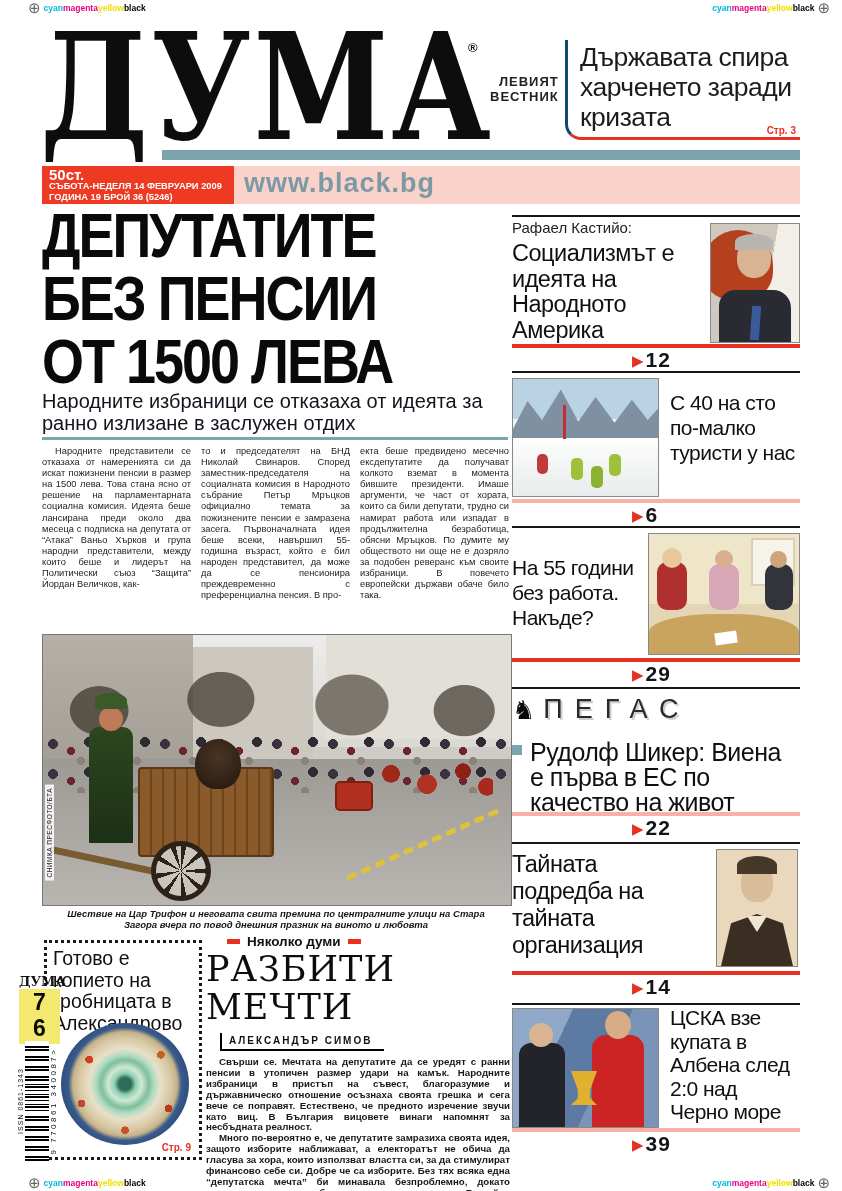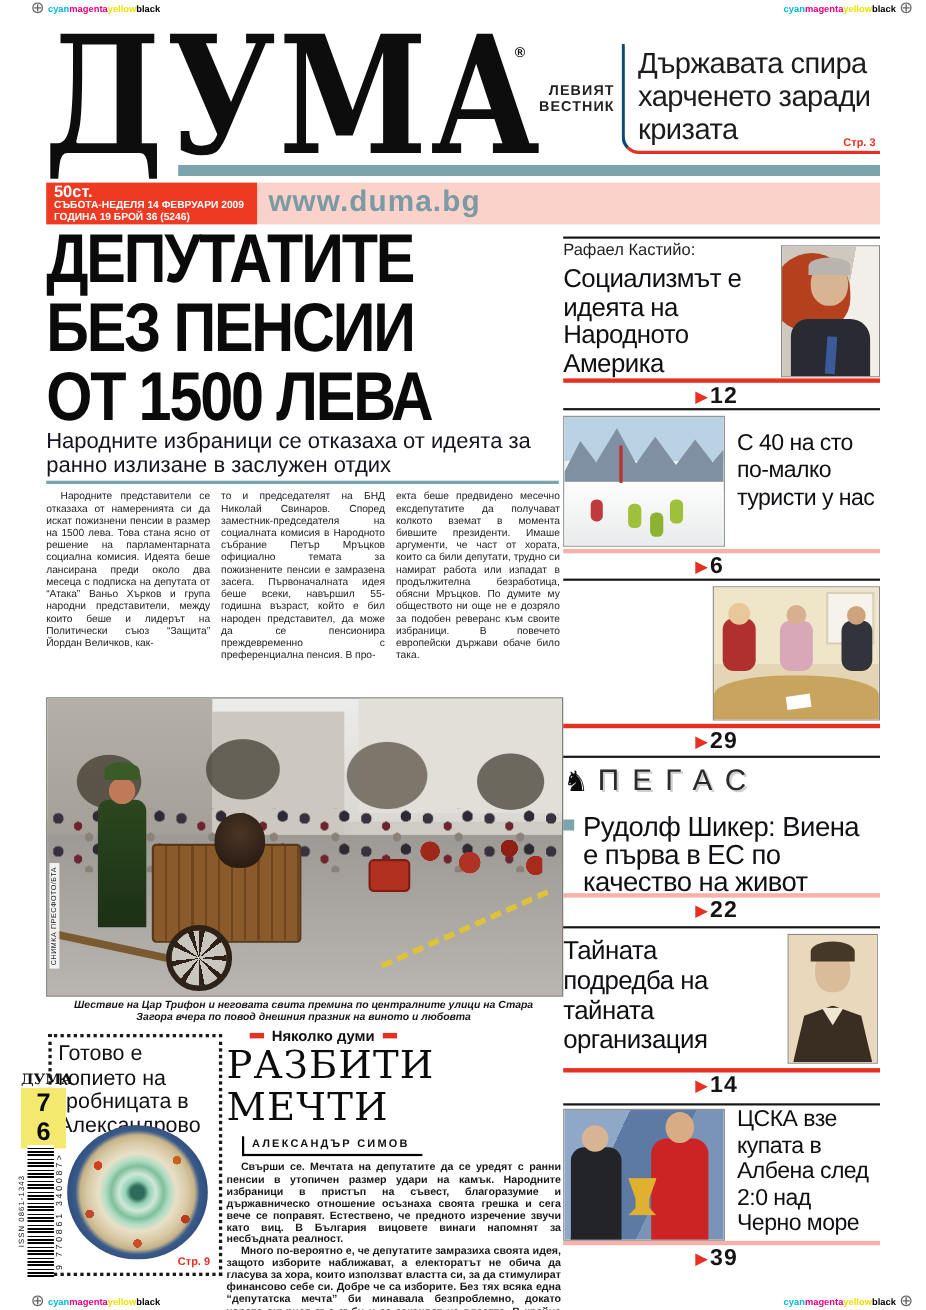--- a/index.html
+++ b/index.html
@@ -203,21 +203,21 @@
     <div class="promo-h">Държавата спира харченето заради кризата</div>
     <div class="promo-p">Стр. 3</div>
   </div>
 
   <div class="ibar-red">
     <div class="ibar-price">50ст.</div>
     <div class="ibar-line">СЪБОТА-НЕДЕЛЯ 14 ФЕВРУАРИ 2009</div>
     <div class="ibar-line">ГОДИНА 19 БРОЙ 36 (5246)</div>
   </div>
   <div class="ibar-pink"></div>
-  <div class="website">www.duma.bg</div>
+  <div class="website">www.black.bg</div>
 
   <div class="lead-line" style="top:204px;">ДЕПУТАТИТЕ</div>
   <div class="lead-line" style="top:267px;">БЕЗ ПЕНСИИ</div>
   <div class="lead-line" style="top:330px;">ОТ 1500 ЛЕВА</div>
   <div class="subhead">Народните избраници се отказаха от идеята за ранно излизане в заслужен отдих</div>
   <div class="tealrule"></div>
   <div class="cols">
     <div class="col first">Народните представители се отказаха от намеренията си да искат пожизнени пенсии в размер на 1500 лева. Това стана ясно от решение на парламентарната социална комисия. Идеята беше лансирана преди около два месеца с подписка на депутата от “Атака” Ваньо Хърков и група народни представители, между които беше и лидерът на Политически съюз “Защита” Йордан Величков, как-</div>
     <div class="col">то и председателят на БНД Николай Свинаров. Според заместник-председателя на социалната комисия в Народното събрание Петър Мръцков официално темата за пожизнените пенсии е замразена засега. Първоначалната идея беше всеки, навършил 55-годишна възраст, който е бил народен представител, да може да се пенсионира преждевременно с преференциална пенсия. В про-</div>
     <div class="col">екта беше предвидено месечно ексдепутатите да получават колкото вземат в момента бившите президенти. Имаше аргументи, че част от хората, които са били депутати, трудно си намират работа или изпадат в продължителна безработица, обясни Мръцков. По думите му обществото ни още не е дозряло за подобен реверанс към своите избраници. В повечето европейски държави обаче било така.</div>
@@ -281,20 +281,21 @@
     </div>
     <div class="hl" style="left:158px;top:16px;width:130px;font-size:21px;line-height:25px;">С 40 на сто по-малко туристи у нас</div>
     <div class="rule-pink" style="top:125px;"></div>
     <div class="pg" style="top:129px;">
       <span class="tri">▶</span>
       <span class="num">6</span>
     </div>
   </div>
 
   <div class="si" style="top:529px;height:156px;">
+    <div class="hl" style="left:0;top:26px;width:132px;font-size:21px;line-height:25px;">На 55 години без работа. Накъде?</div>
     <div class="sphoto" style="right:0;top:4px;width:150px;height:120px;">
       <div class="off-bg"></div>
       <div class="off-win"></div>
       <div class="off-table"></div>
       <div class="off-p1"></div>
       <div class="off-p2"></div>
       <div class="off-p3"></div>
       <div class="off-paper"></div>
     </div>
     <div class="rule-red" style="top:129px;"></div>

